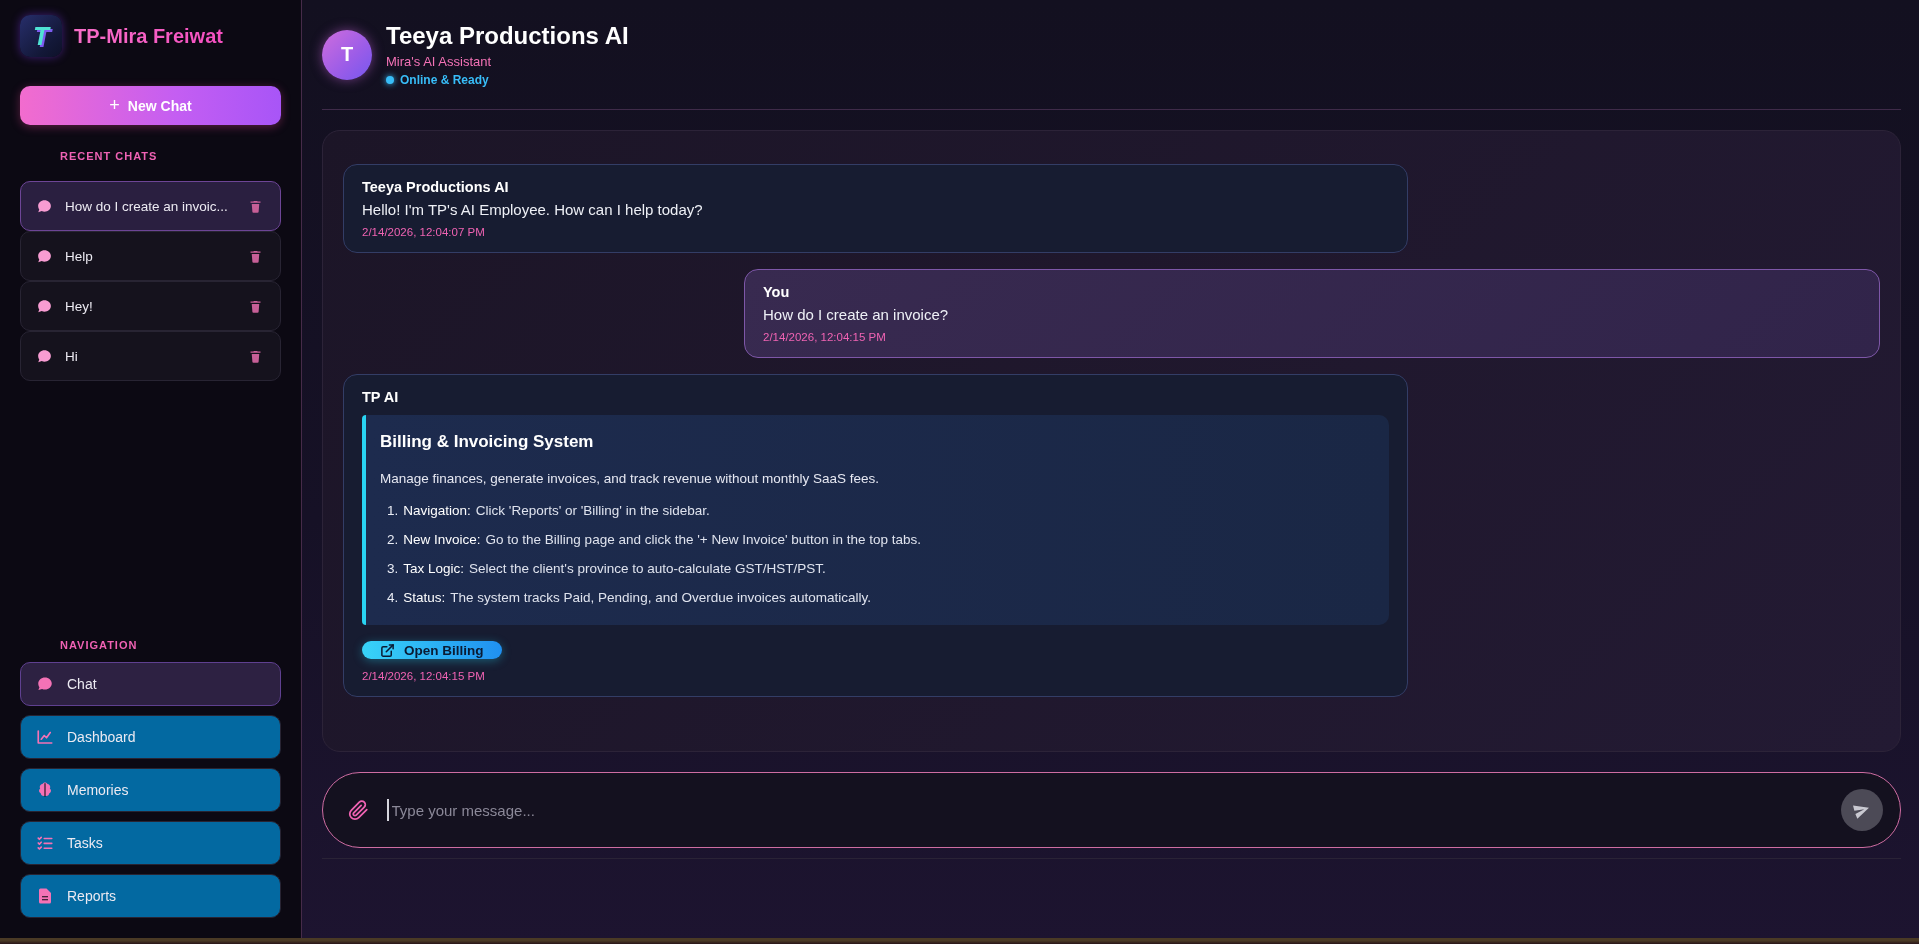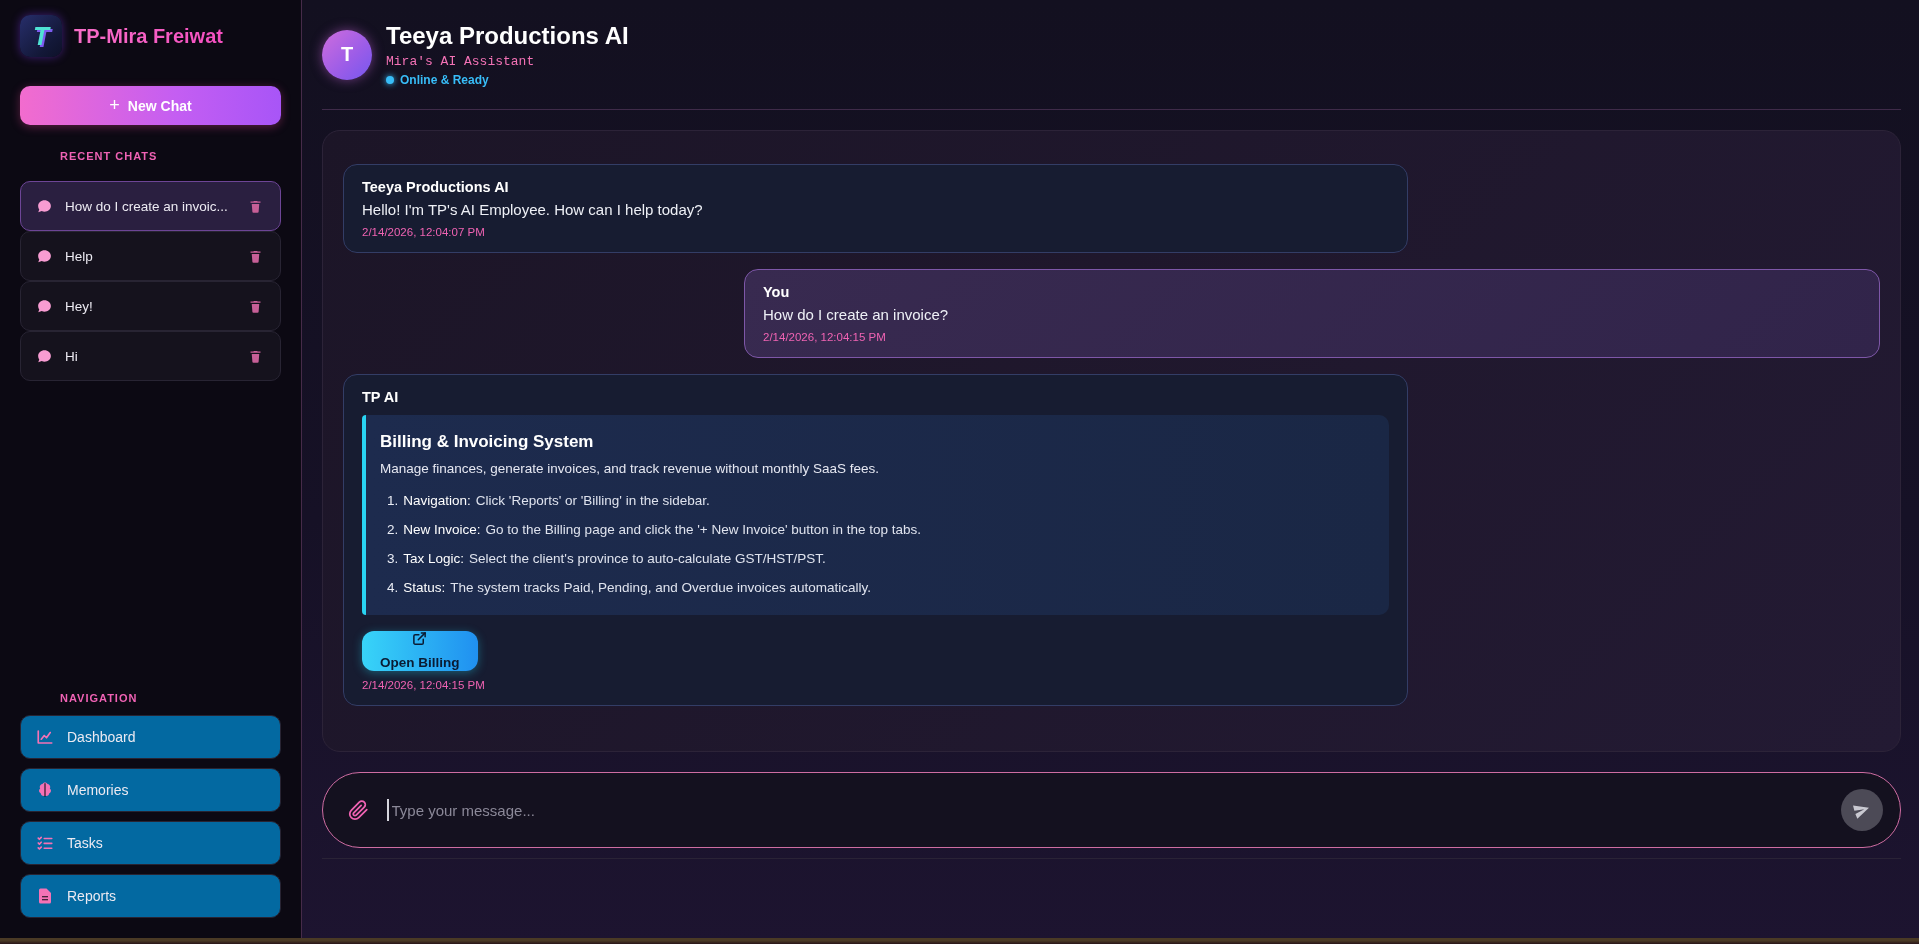--- a/index.html
+++ b/index.html
@@ -49,21 +49,21 @@
   .main { flex:1; height:100%; display:flex; flex-direction:column;
     background:linear-gradient(180deg,#131020 0%,#161126 55%,#1d1430 100%);
     padding:0 18px 0 20px; position:relative; }
   .main-header { height:110px; display:flex; align-items:center; gap:14px;
     border-bottom:1px solid #3f2b49; flex-shrink:0; }
   .avatar { width:50px; height:50px; border-radius:50%;
     background:linear-gradient(135deg,#cf6ddd 0%,#9a5ce8 60%,#7558ee 100%);
     display:flex; align-items:center; justify-content:center; color:#fff;
     font-size:20px; font-weight:bold; box-shadow:0 0 12px rgba(200,100,220,.5); }
   .hdr-title { font-size:24px; font-weight:bold; color:#fff; }
-  .hdr-sub { font-size:13px; color:#f472b6; margin-top:4px;font-family:Liberation Mono, monospace; }
+  .hdr-sub { font-size:13px; color:#f472b6; margin-top:4px; }
   .hdr-status { display:flex; align-items:center; gap:6px; margin-top:4px; }
   .status-dot { width:8px; height:8px; border-radius:50%; background:#38bdf8;
     box-shadow:0 0 6px #38bdf8; }
   .status-text { font-size:12px; font-weight:bold; color:#38bdf8; }
 
   .chat-panel { margin-top:20px; height:622px; border-radius:18px;
     background:linear-gradient(135deg,#1c1527 0%,#231a33 100%);
     border:1px solid #2c2338; padding:33px 20px 0; display:flex; flex-direction:column;
     gap:16px; overflow:hidden; flex-shrink:0; }
   .msg { border-radius:14px; padding:14px 18px; }
@@ -72,30 +72,30 @@
   .msg.user { width:1136px; align-self:flex-end;
     background:linear-gradient(135deg,#382a50 0%,#31244a 100%); border:1px solid #7e57a8; }
   .msg-sender { font-size:14.5px; font-weight:bold; color:#fff; }
   .msg-text { font-size:15px; color:#eef0f6; margin-top:6px; }
   .msg-time { font-size:11.5px; color:#f062b2; margin-top:8px; color:#f063b3; }
 
   .info-card { margin-top:10px; background:linear-gradient(90deg,#1d2b4e 0%,#1a2745 100%);
     border-left:4px solid #29d3f2; border-radius:4px 10px 10px 4px;
     padding:17px 22px 20px 14px; }
   .card-title { font-size:17px; font-weight:bold; color:#fff; }
-  .card-desc { font-size:13.5px; color:#e6e8f2; margin-top:9px; }
+  .card-desc { font-size:13.5px; color:#e6e8f2; margin-top:19px; }
   .card-steps { margin-top:17px; list-style:none; }
   .card-steps li { font-size:13.5px; color:#dfe3ee; margin-bottom:14px; padding-left:7px; }
   .card-steps li:last-child { margin-bottom:0; }
   .step-num { color:#e9ecf5; margin-right:5px; }
   .step-label { font-weight:normal; color:#fff; margin-right:5px; }
-  .action-btn { margin-top:16px; height:40px; padding:0 18px; border:none; border-radius:12px;
+  .action-btn { margin-top:16px; height:18px; padding:0 18px; border:none; border-radius:12px;
     background:linear-gradient(90deg,#38d4f8 0%,#2090f0 100%); color:#0a1b33;
     font-size:13.5px; font-weight:bold; display:inline-flex; align-items:center; gap:9px;
-    cursor:pointer; font-family:inherit; box-shadow:0 2px 10px rgba(34,211,238,.35);flex-direction:column; }
+    cursor:pointer; font-family:inherit; box-shadow:0 2px 10px rgba(34,211,238,.35); }
 
   .composer { margin-top:20px; height:76px; border-radius:38px; background:#14111f;
     border:1.5px solid #cf6da2; display:flex; align-items:center; padding:0 17px 0 25px;
     flex-shrink:0; }
   .clip-btn { background:none; border:none; color:#f063b3; cursor:pointer; flex-shrink:0; }
   .caret { width:1.5px; height:22px; background:#d6d6de; margin-left:18px; flex-shrink:0; }
   .composer input { flex:1; background:transparent; border:none; outline:none;
     font-size:15px; color:#e8e8ee; margin-left:3px; font-family:inherit; }
   .composer input::placeholder { color:#8b8898; }
   .send-btn { width:42px; height:42px; border-radius:50%; border:none; background:#4c4a56;
@@ -184,20 +184,28 @@
             </svg>
         </button>
       </div>
     </div>
 
     <div class="spacer"></div>
 
     <div class="section-label">NAVIGATION</div>
 
     <nav class="nav-list">
+      <div class="nav-item active">
+        <span class="icon nav-ic">
+          <svg width="18" height="18" viewBox="0 0 24 24" fill="currentColor">
+              <path d="M21 11.3c0 4.4-4 8-9 8-1.4 0-2.7-.3-3.9-.8L3.2 20l1.4-3.6C3.6 15 3 13.2 3 11.3c0-4.4 4-8 9-8s9 3.6 9 8z"></path>
+            </svg>
+        </span>
+        <span>Chat</span>
+      </div>
       <div class="nav-item">
         <span class="icon nav-ic">
           <svg width="18" height="18" viewBox="0 0 24 24" fill="none" stroke="currentColor" stroke-width="2.2" stroke-linecap="round" stroke-linejoin="round">
               <path d="M3 4v16h18"></path>
               <path d="M7 15l4-5 3 3 5-7"></path>
             </svg>
         </span>
         <span>Dashboard</span>
       </div>
       <div class="nav-item">

